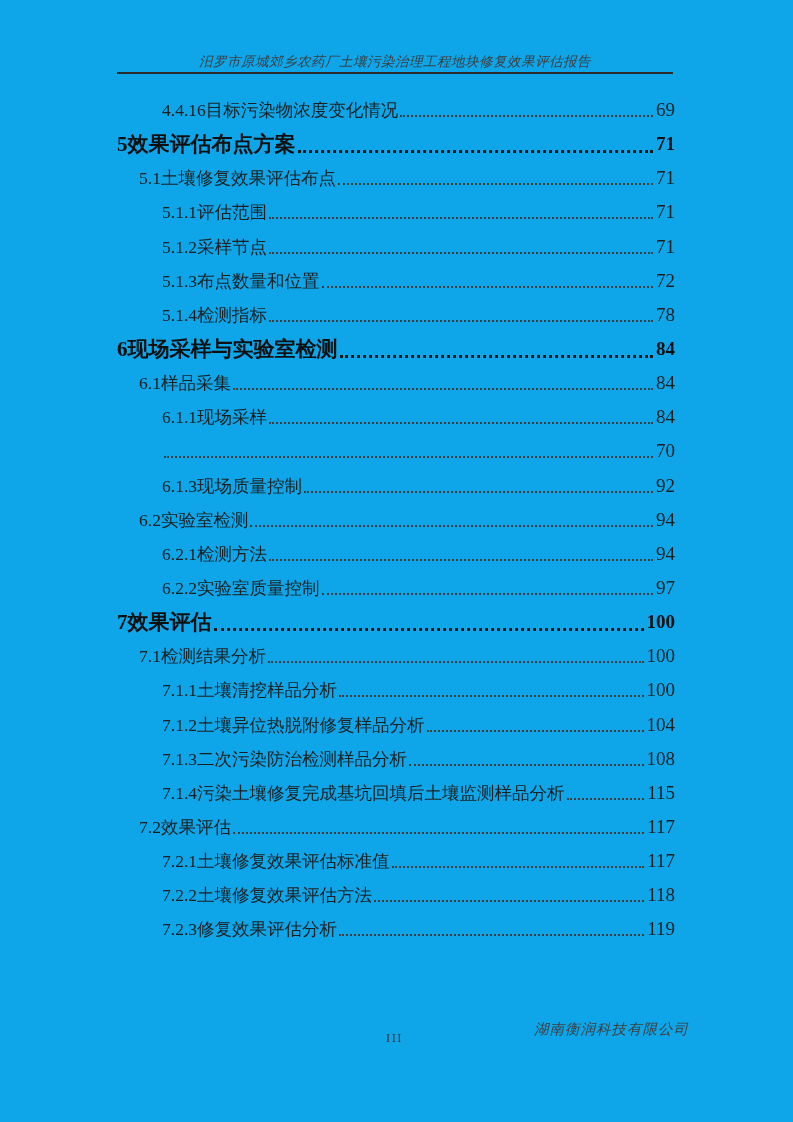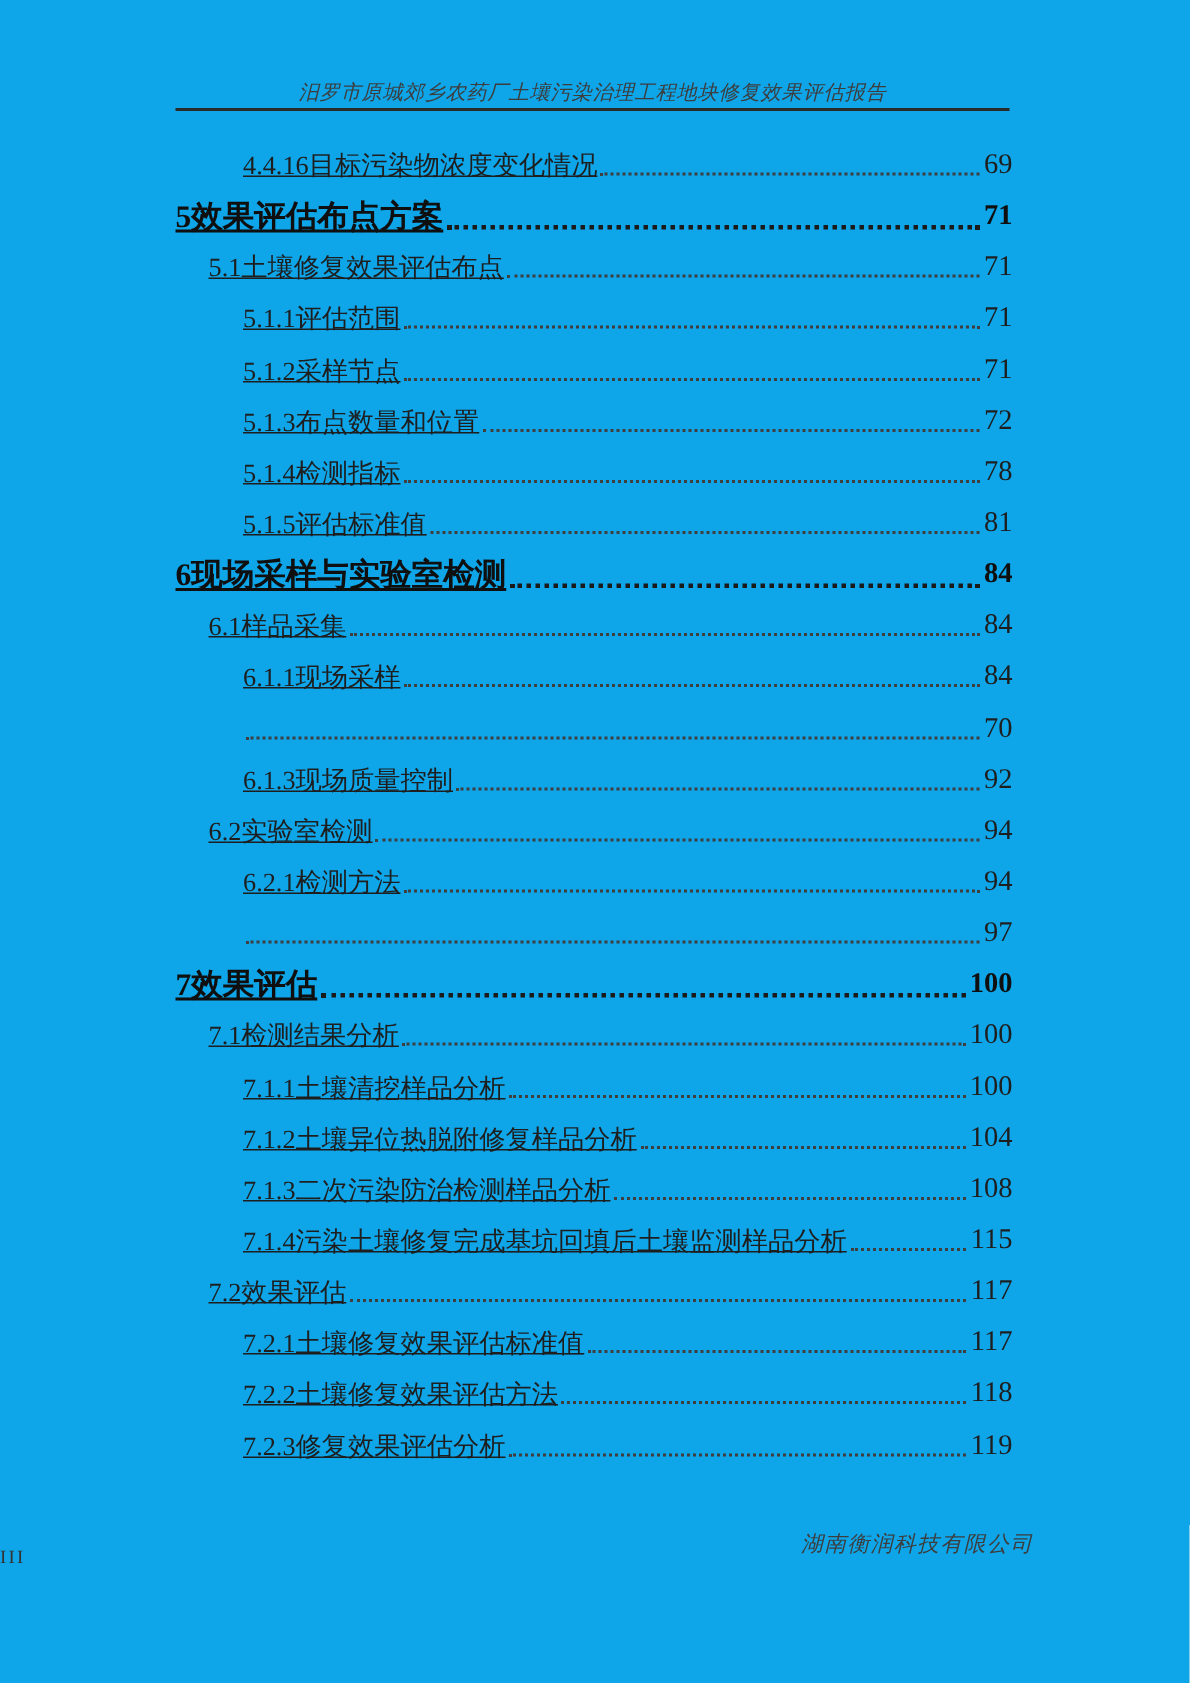--- a/index.html
+++ b/index.html
@@ -41,21 +41,20 @@
   }
   .toc-row {
     display: flex;
     align-items: center;
     height: 34.15px;
   }
   .toc-row .label {
     white-space: nowrap;
     font-size: 17.5px;
     color: #1e1e1e;
-    text-decoration: underline;
   }
   .toc-row .leader {
     flex: 1 1 auto;
     height: 0;
     border-bottom: 2px dotted #3f3f3f;
     position: relative;
     top: 6px;
     margin: 0 3px 0 2px;
     min-width: 10px;
   }
@@ -80,21 +79,21 @@
     font-style: italic;
     letter-spacing: 1px;
     color: #3d3d3d;
     white-space: nowrap;
   }
   .footer-pagenum {
     position: absolute;
     top: 1031px;
     left: 0;
     width: 789px;
-    text-align: left;
+    text-align: center;
     font-size: 12.5px;
     letter-spacing: 1.5px;
     color: #333333;
   }
 </style>
 </head>
 <body>
 
 <div class="page">
   <div class="header-text">汨罗市原城郊乡农药厂土壤污染治理工程地块修复效果评估报告</div>
@@ -129,25 +128,20 @@
       <div class="toc-row level3">
         <span class="label">5.1.3布点数量和位置</span>
         <span class="leader"></span>
         <span class="pagenum">72</span>
       </div>
       <div class="toc-row level3">
         <span class="label">5.1.4检测指标</span>
         <span class="leader"></span>
         <span class="pagenum">78</span>
       </div>
-      <div class="toc-row level3">
-        <span class="label">5.1.5评估标准值</span>
-        <span class="leader"></span>
-        <span class="pagenum">81</span>
-      </div>
       <div class="toc-row level1">
         <span class="label">6现场采样与实验室检测</span>
         <span class="leader"></span>
         <span class="pagenum">84</span>
       </div>
       <div class="toc-row level2">
         <span class="label">6.1样品采集</span>
         <span class="leader"></span>
         <span class="pagenum">84</span>
       </div>
@@ -169,20 +163,21 @@
         <span class="label">6.2实验室检测</span>
         <span class="leader"></span>
         <span class="pagenum">94</span>
       </div>
       <div class="toc-row level3">
         <span class="label">6.2.1检测方法</span>
         <span class="leader"></span>
         <span class="pagenum">94</span>
       </div>
       <div class="toc-row level3">
+        <span class="label">6.2.2实验室质量控制</span>
         <span class="leader"></span>
         <span class="pagenum">97</span>
       </div>
       <div class="toc-row level1">
         <span class="label">7效果评估</span>
         <span class="leader"></span>
         <span class="pagenum">100</span>
       </div>
       <div class="toc-row level2">
         <span class="label">7.1检测结果分析</span>

